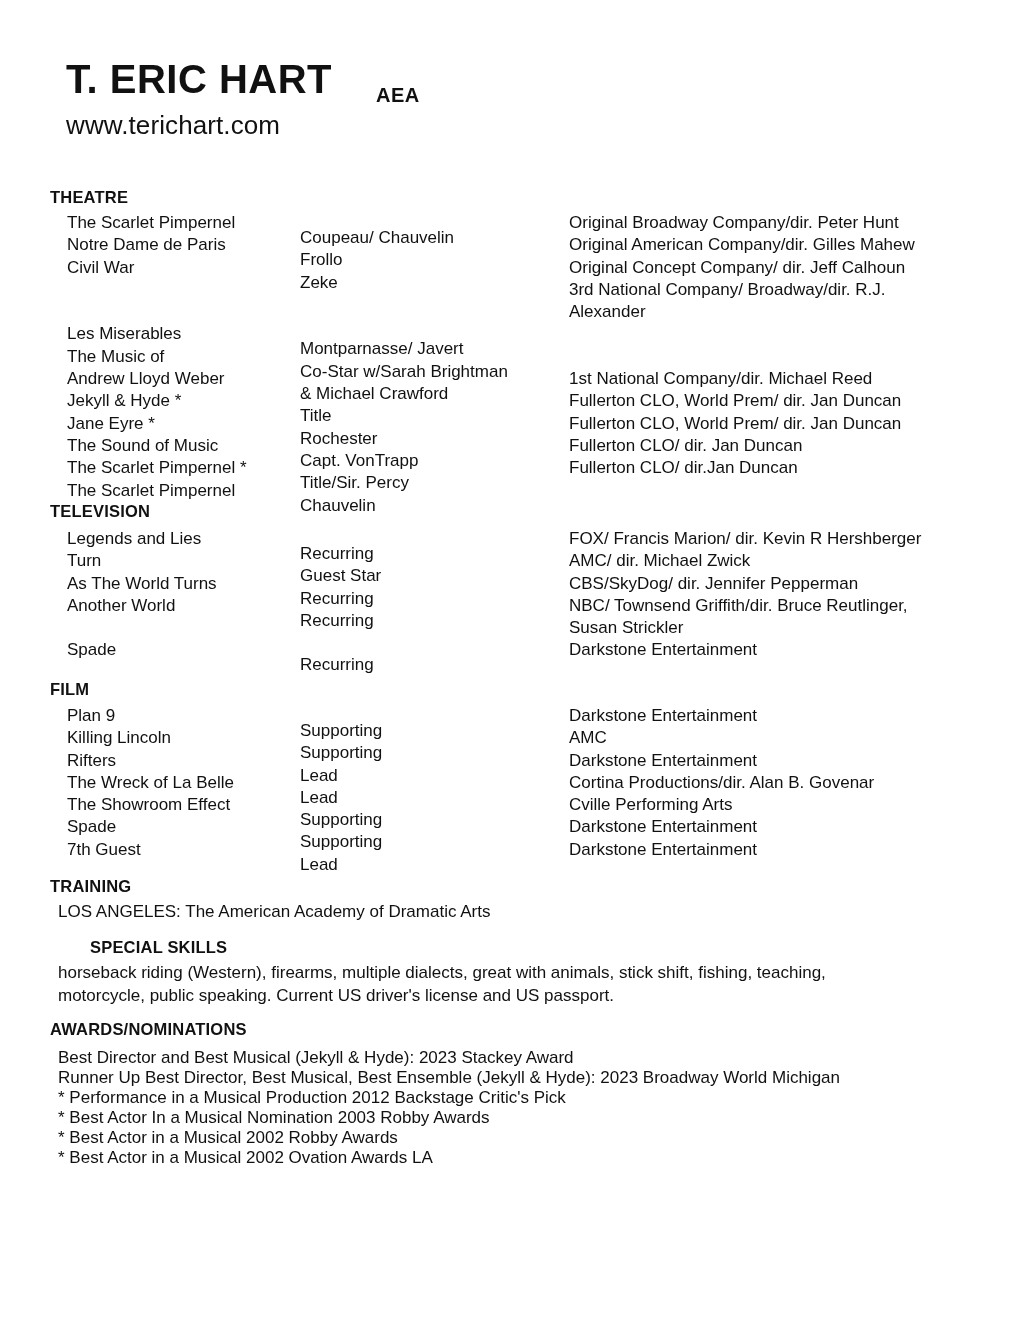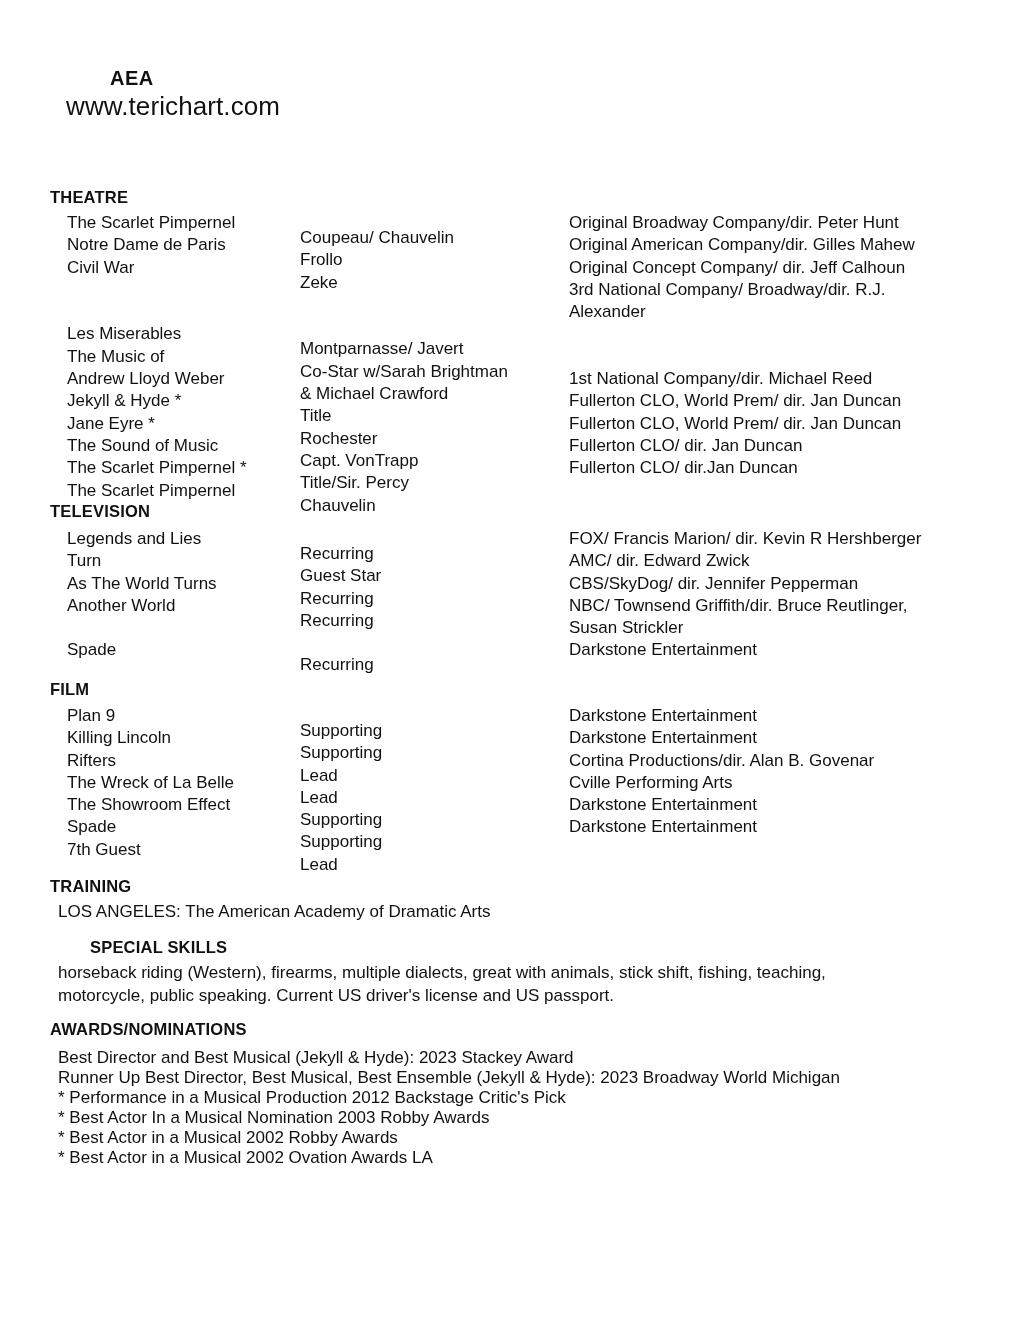--- a/index.html
+++ b/index.html
@@ -95,20 +95,21 @@
   }
   .body-text .line { white-space: nowrap; }
 </style>
 </head>
 <body>
 
 <div class="page">
 
   <div class="header">
     <div class="name-row">
+      <div class="name">T. ERIC HART</div>
       <div class="union">AEA</div>
     </div>
     <div class="website">www.terichart.com</div>
   </div>
 
   <div class="sec-head" style="top:188px;">THEATRE</div>
 
   <div class="credits" style="top:212px; left:0; width:1020px;">
     <div class="col-title">
       <div class="line">The Scarlet Pimpernel</div>
@@ -170,21 +171,21 @@
     <div class="col-role">
       <div class="line">Recurring</div>
       <div class="line">Guest Star</div>
       <div class="line">Recurring</div>
       <div class="line">Recurring</div>
       <div class="line blank">&nbsp;</div>
       <div class="line">Recurring</div>
     </div>
     <div class="col-house">
       <div class="line">FOX/ Francis Marion/ dir. Kevin R Hershberger</div>
-      <div class="line">AMC/ dir. Edward Zwick</div>
+      <div class="line">AMC/ dir. Michael Zwick</div>
       <div class="line">CBS/SkyDog/ dir. Jennifer Pepperman</div>
       <div class="line">NBC/ Townsend Griffith/dir. Bruce Reutlinger,</div>
       <div class="line">Susan Strickler</div>
       <div class="line">Darkstone Entertainment</div>
     </div>
   </div>
 
   <div class="sec-head" style="top:680px;">FILM</div>
 
   <div class="credits" style="top:705px; left:0; width:1020px;">
@@ -201,20 +202,21 @@
       <div class="line">Supporting</div>
       <div class="line">Supporting</div>
       <div class="line">Lead</div>
       <div class="line">Lead</div>
       <div class="line">Supporting</div>
       <div class="line">Supporting</div>
       <div class="line">Lead</div>
     </div>
     <div class="col-house">
       <div class="line">Darkstone Entertainment</div>
+      <div class="line">AMC</div>
       <div class="line">Darkstone Entertainment</div>
       <div class="line">Cortina Productions/dir. Alan B. Govenar</div>
       <div class="line">Cville Performing Arts</div>
       <div class="line">Darkstone Entertainment</div>
       <div class="line">Darkstone Entertainment</div>
     </div>
   </div>
 
   <div class="sec-head" style="top:877px;">TRAINING</div>
   <div class="body-text" style="top:901px;">

